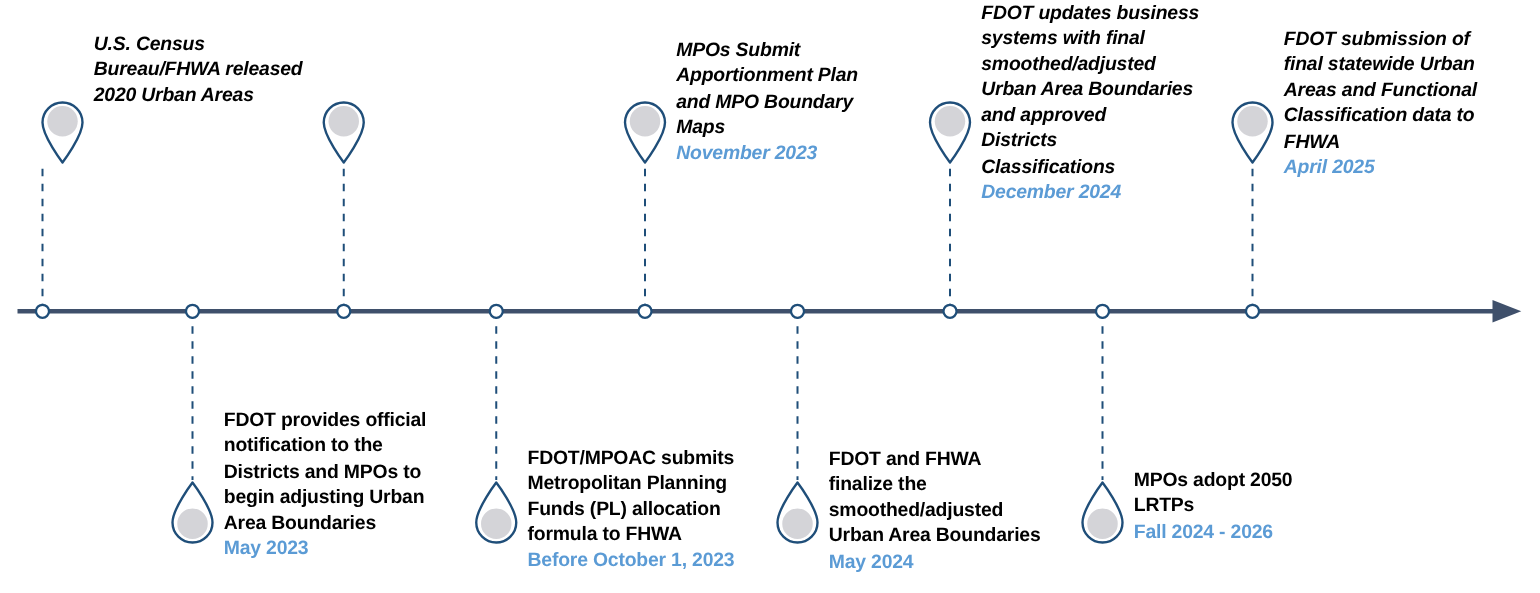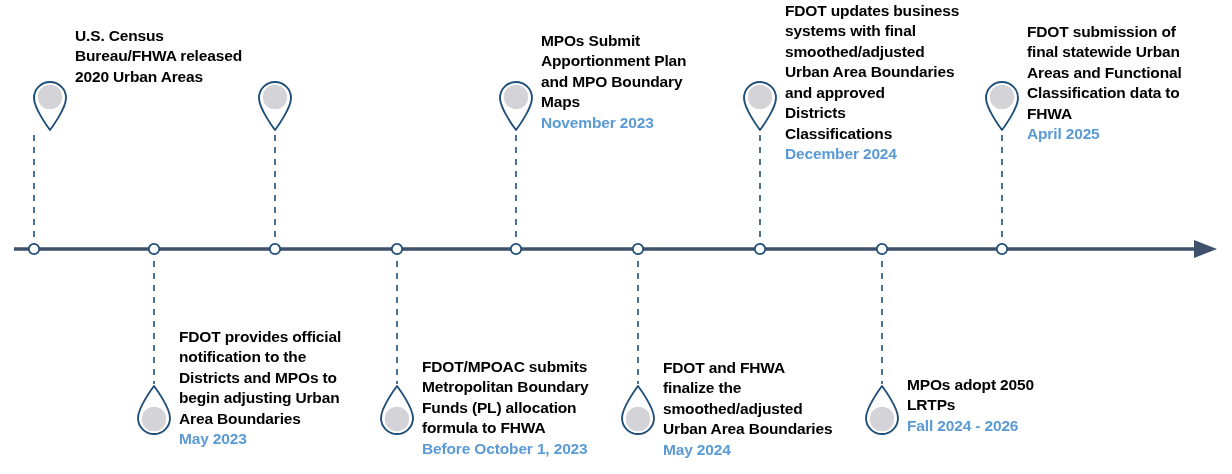--- a/index.html
+++ b/index.html
@@ -54,21 +54,21 @@
   }
   .m-date {
     font-size: 15.5px;
     font-weight: bold;
     color: #5b9bd5;
     line-height: 1.32;
     letter-spacing: -0.15px;
   }
   .m-title div, .m-date div { white-space: nowrap; }
   
-  .milestone.top { align-items: flex-start; }
+  .milestone.top { align-items: flex-start; font-style: italic; }
   .milestone.bottom { align-items: flex-start; }
 </style>
 </head>
 <body>
 
 <div id="timeline-root">
 
   <svg id="axis-svg" viewBox="0 0 1232 474" xmlns="http://www.w3.org/2000/svg">
     <g id="connectors">
         <line x1="34" x2="34" y1="249" y2="132" stroke="#1f4e79" stroke-width="1.6" stroke-dasharray="6 6"></line>
@@ -141,21 +141,21 @@
       <div class="milestone bottom" style="left: 375px; top: 384px;">
         <div class="pin">
           <svg viewBox="0 0 44 56" xmlns="http://www.w3.org/2000/svg">
             <path d="M22,2 C22,2 6,23 6,34 A16,16 0 1 0 38,34 C38,23 22,2 22,2 Z" fill="#ffffff" stroke="#1f4e79" stroke-width="1.9" stroke-linejoin="round"></path>
             <circle cx="22" cy="35" r="12.2" fill="#d4d4d8"></circle>
           </svg>
         </div>
         <div class="labels" style="margin-top: -27px;">
           <div class="m-title">
             <div>FDOT/MPOAC submits</div>
-            <div>Metropolitan Boundary</div>
+            <div>Metropolitan Planning</div>
             <div>Funds (PL) allocation</div>
             <div>formula to FHWA</div>
           </div>
           <div class="m-date">Before October 1, 2023</div>
         </div>
       </div>
       <div class="milestone top" style="left: 494px; top: 76px;">
         <div class="pin">
           <svg viewBox="0 0 44 56" xmlns="http://www.w3.org/2000/svg">
             <path d="M22,54 C22,54 6,33 6,22 A16,16 0 1 1 38,22 C38,33 22,54 22,54 Z" fill="#ffffff" stroke="#1f4e79" stroke-width="1.9" stroke-linejoin="round"></path>

